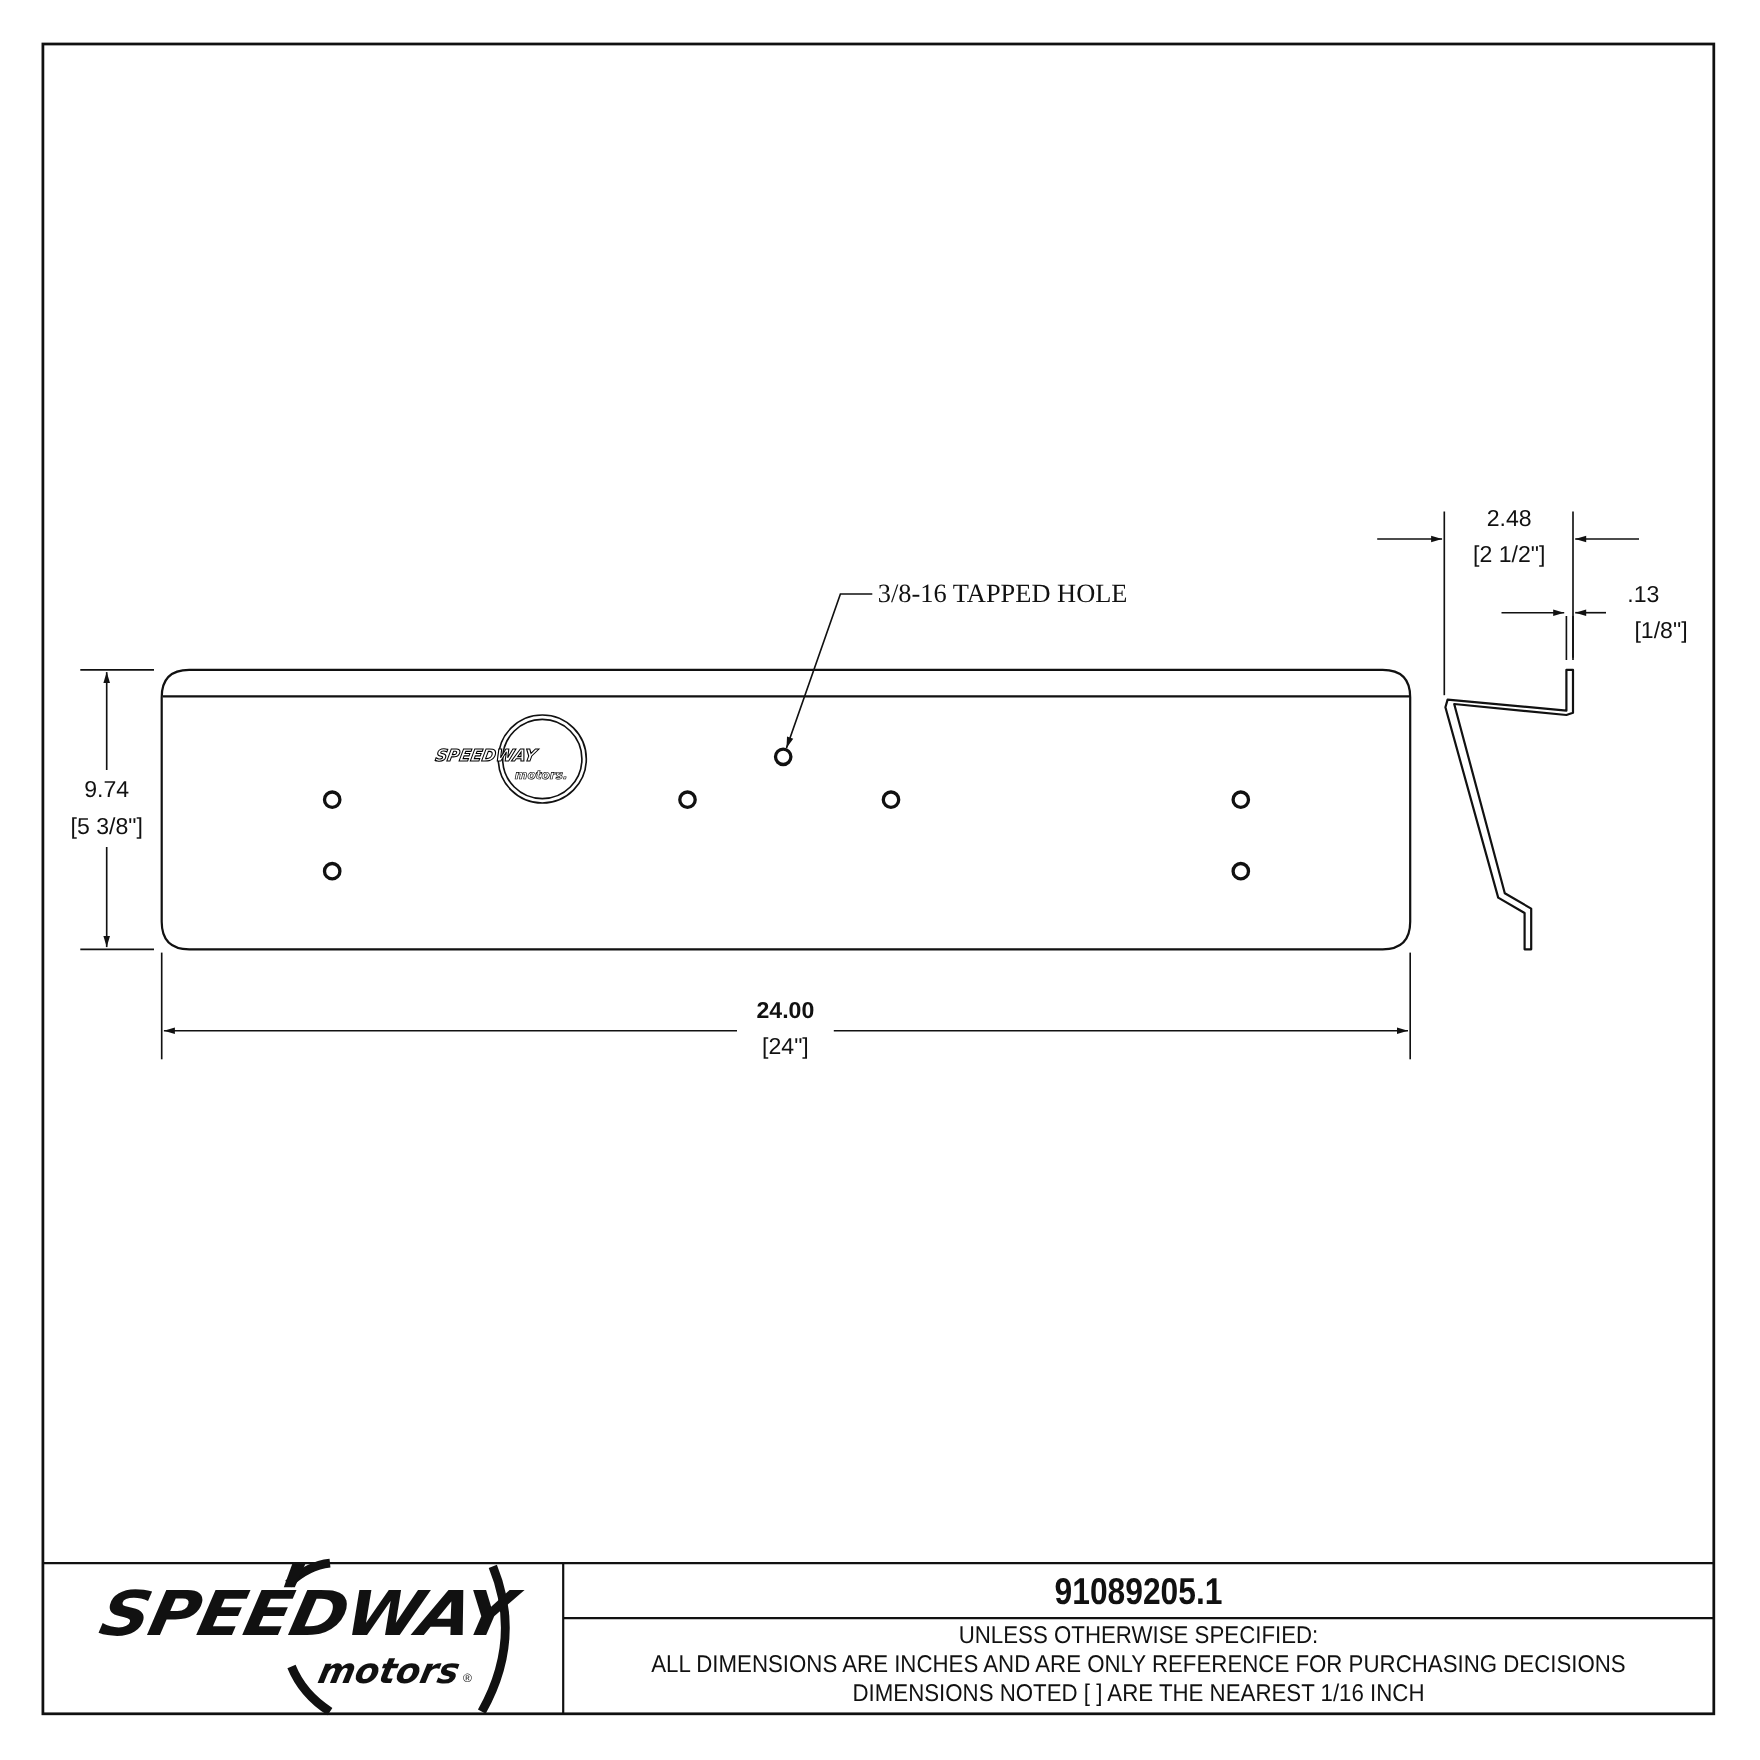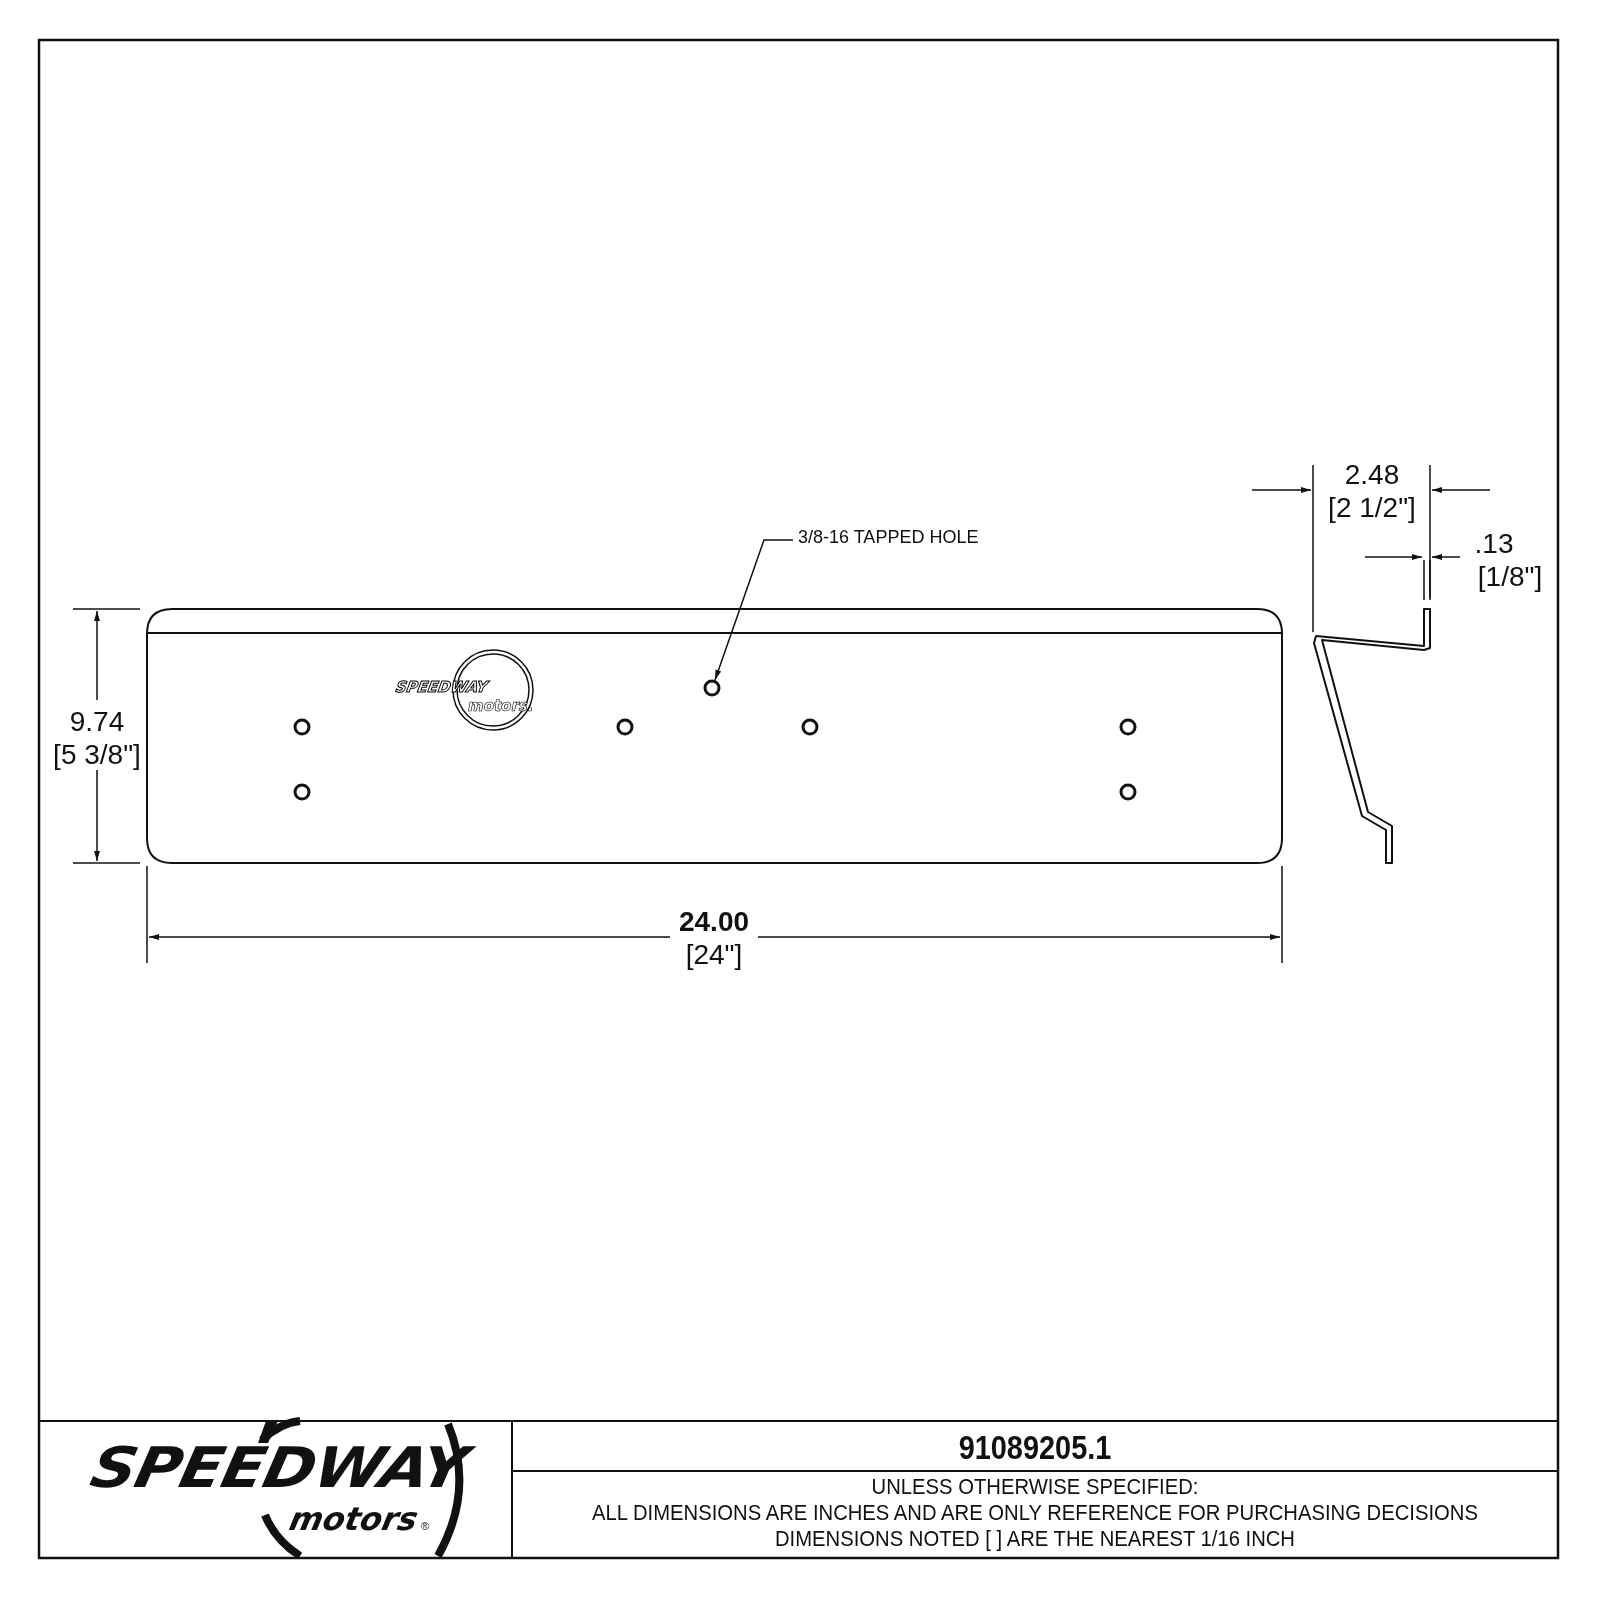--- a/index.html
+++ b/index.html
@@ -1,26 +1,26 @@
 <!DOCTYPE html>
 <html><head>
 <meta charset="utf-8">
 <style>
   html, body { margin:0; padding:0; background:#ffffff; }
   body { width:1600px; height:1600px; position:relative; overflow:hidden; font-family:"Liberation Sans", sans-serif; color:#000; }
   svg.drawing { position:absolute; left:0; top:0; }
   .t { position:absolute; font-family:"Liberation Sans", sans-serif; color:#111; white-space:nowrap; }
-  .dimtxt { font-size:28px; text-align:center; transform:translateX(-50%); line-height:1; }
-  .note { font-size:18px; line-height:1; }
+  .dimtxt { font-size:21px; text-align:center; transform:translateX(-50%); line-height:1; }
+  .note { font-size:24px; line-height:1;font-family:Liberation Serif, serif; }
   .partno { font-size:34px; font-weight:bold; transform:translateX(-50%) scaleX(0.85); transform-origin:center; line-height:1; }
   .spec { font-size:22px; transform:translateX(-50%) scaleX(0.92); line-height:1; }
   .logo-speedway { font-family:"DejaVu Sans", sans-serif; font-weight:bold; font-style:italic; font-size:56px; letter-spacing:-1px; line-height:1; transform:skewX(-12deg) scaleX(1.12); transform-origin:left center; }
   .logo-motors { font-family:"DejaVu Sans", sans-serif; font-weight:bold; font-style:italic; font-size:32px; line-height:1; transform:skewX(-12deg); transform-origin:left center; }
   .mini-speedway { font-family:"DejaVu Sans", sans-serif; font-weight:bold; font-style:italic; font-size:15px; line-height:1; color:#fff; -webkit-text-stroke:1px #000; transform:skewX(-10deg); }
-  .mini-motors { font-family:"DejaVu Sans", sans-serif; font-weight:bold; font-style:italic; font-size:15px; line-height:1; color:#fff; -webkit-text-stroke:0.6px #000; }
+  .mini-motors { font-family:"DejaVu Sans", sans-serif; font-weight:bold; font-style:italic; font-size:11px; line-height:1; color:#fff; -webkit-text-stroke:0.6px #000; }
 </style>
 </head>
 <body>
 
 <svg class="drawing" width="1600" height="1600" viewBox="0 0 1600 1600" xmlns="http://www.w3.org/2000/svg">
   <defs>
     <marker id="arr" viewBox="0 0 10 10" refX="10" refY="5" markerWidth="30" markerHeight="10" markerUnits="userSpaceOnUse" orient="auto-start-reverse">
       <path d="M0,2 L10,5 L0,8 z" fill="#111"></path>
     </marker>
   </defs>

